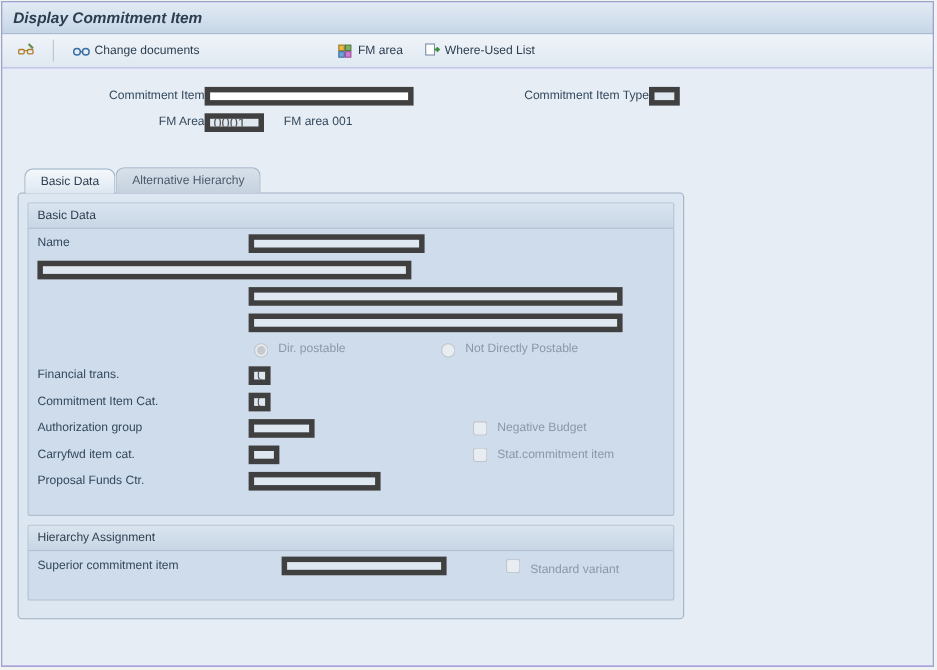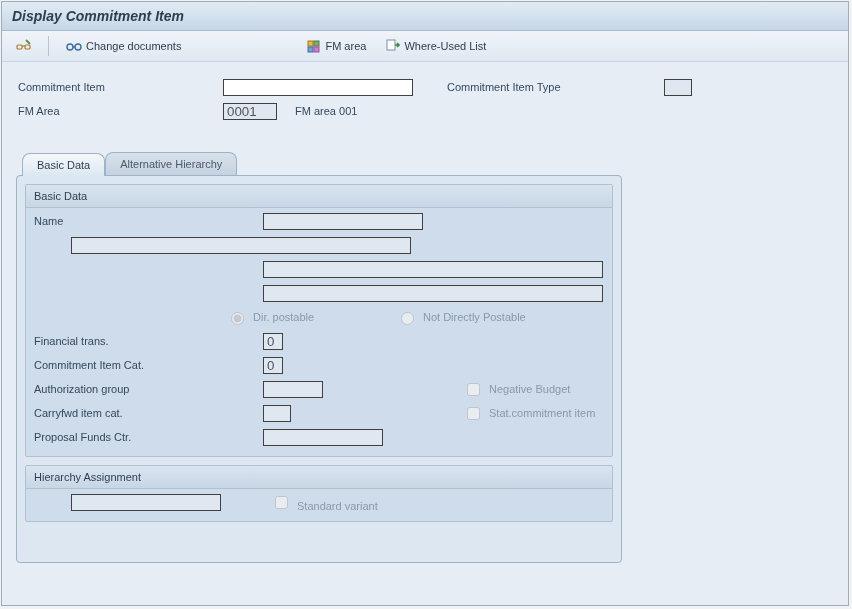--- a/index.html
+++ b/index.html
@@ -83,28 +83,28 @@
   .field-row {
     display: flex;
     align-items: center;
     margin-bottom: 2px;
     height: 22px;
   }
   .field-label {
     width: 168px;
     color: #34495e;
     padding-left: 2px;
+    text-align: right;
   }
   .field-input {
-    border: 1px solid #404040;
+    border: 5px solid #404040;
     background: #ffffff;
     height: 17px;
     padding: 0 3px;
     box-sizing: border-box;
-    margin-left: 37px;
   }
   .field-input.readonly {
     background: #dfe7f0;
     color: #555;
   }
   .inline-text {
     color: #34495e;
     padding-left: 18px;
   }
 
@@ -163,21 +163,21 @@
     height: 22px;
     padding: 0 8px;
     display: flex;
     align-items: center;
     color: #2f3f50;
     background: linear-gradient(#d9e4ef,#c8d6e5);
     border-bottom: 1px solid #b0c0d1;
     font-size: 11px;
   }
   .group-body {
-    padding: 0px 8px 8px 8px;
+    padding: 0px 8px 20px 8px;
   }
   .gb-row {
     display: flex;
     align-items: center;
     height: 22px;
     margin-top: 2px;
   }
   .gb-label {
     width: 192px;
     color: #34495e;
@@ -340,20 +340,21 @@
               <input class="field-input readonly" style="width: 120px;" readonly="" value="">
             </div>
 
           </div>
         </div>
 
         <div class="groupbox">
           <div class="group-title">Hierarchy Assignment</div>
           <div class="group-body">
             <div class="gb-row">
+              <span class="gb-label" style="width:222px">Superior commitment item</span>
               <input class="field-input readonly" style="width: 150px;" readonly="" value="">
               <div style="width:50px"></div>
               <div style="display:flex;align-items:flex-end;gap:6px">
                 <input type="checkbox" class="chk" disabled="" style="">
                 <span class="disabled-text">Standard variant</span>
               </div>
             </div>
           </div>
         </div>
 

